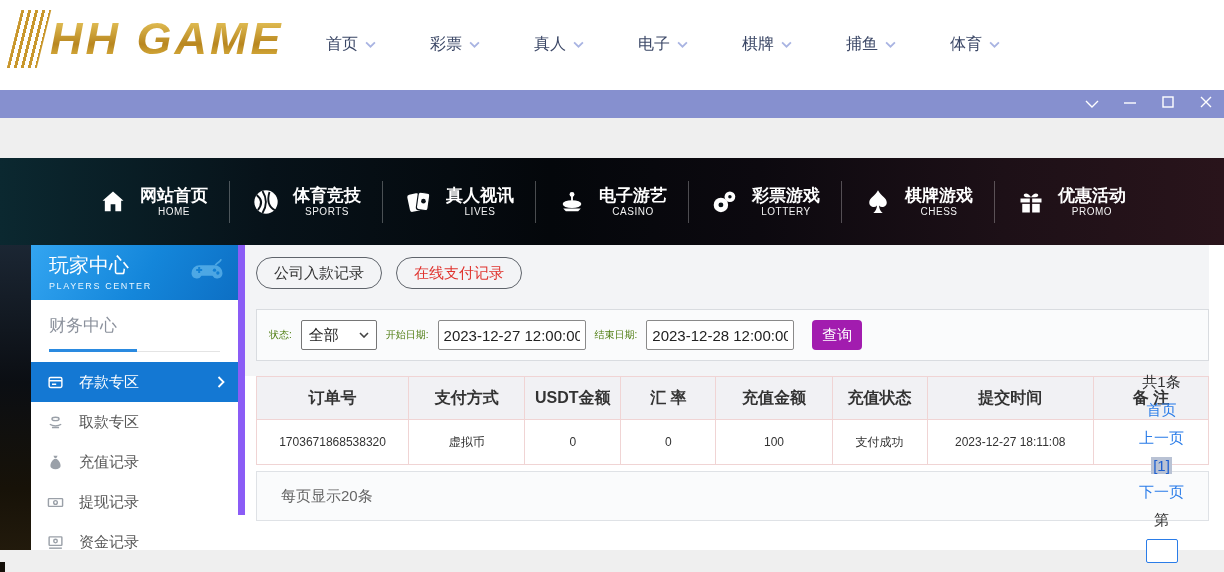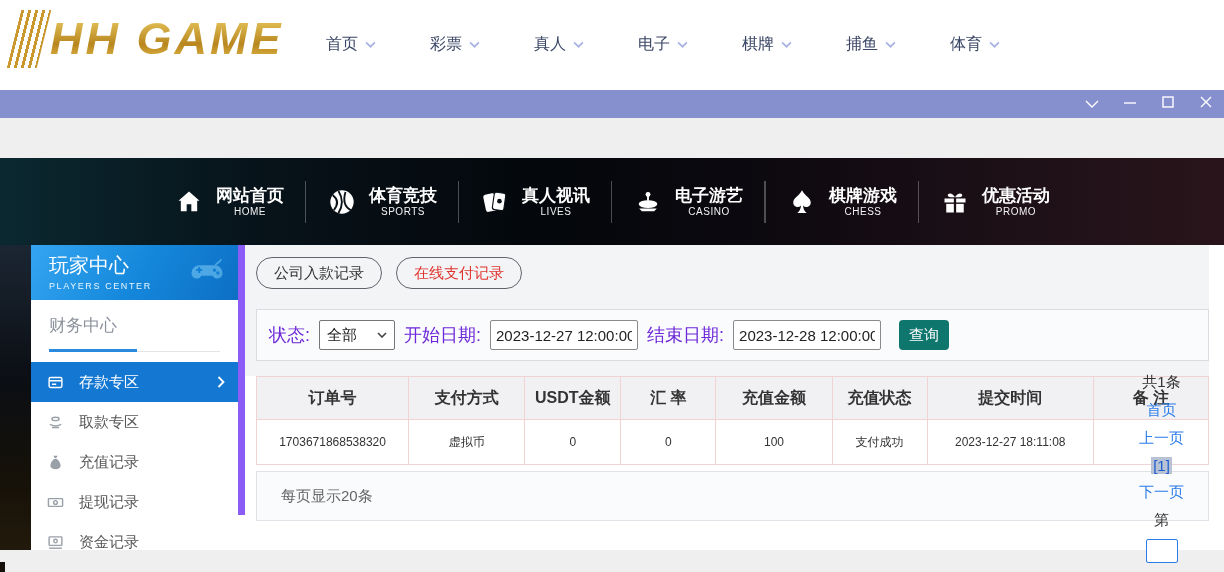--- a/index.html
+++ b/index.html
@@ -66,28 +66,28 @@
 
   
   .content{position:absolute;left:245px;top:245px;width:964px;height:305px;background:#fff;}
   .content-top-bg{position:absolute;left:0;top:0;width:964px;height:131px;background:#f3f4f6;}
   .tabs{position:absolute;left:11px;top:12px;display:flex;gap:14px;}
   .tab{height:30px;padding:0 17px;border:1px solid #5f646b;border-radius:16px;display:flex;
     align-items:center;font-size:15px;color:#333;background:transparent;cursor:pointer;}
   .tab.active{color:#e0342f;}
   .filter-bar{position:absolute;left:11px;top:64px;width:953px;height:52px;border:1px solid #d9dce0;
     background:#fafbfc;box-sizing:border-box;display:flex;align-items:center;padding:0 12px;gap:9px;}
-  .f-label{font-size:18px;color:#6d28d9;}
+  .f-label{font-size:10px;color:#4d7c0f;}
   .f-select{width:76px;height:30px;border:1px solid #767676;border-radius:2px;background:#fff;
     display:flex;align-items:center;justify-content:space-between;padding:0 7px;font-size:15px;color:#222;
     box-sizing:border-box;cursor:pointer;}
   .f-select .chev{color:#444;display:flex;}
   .date-input{width:148px;height:30px;border:1px solid #8a8a8a;border-radius:2px;background:#fff;
     font-size:15px;color:#222;padding:0 5px;box-sizing:border-box;font-family:"Liberation Sans",sans-serif;}
-  .search-btn{width:50px;height:30px;margin-left:9px;background:#0f766e;color:#fff;border:none;
+  .search-btn{width:50px;height:30px;margin-left:9px;background:#a21caf;color:#fff;border:none;
     border-radius:4px;font-size:15px;cursor:pointer;font-family:"Liberation Sans",sans-serif;}
 
   .data-table{position:absolute;left:11px;top:131px;width:953px;border-collapse:collapse;table-layout:fixed;}
   .data-table th{height:40px;background:#f1f1f4;border:1px solid #f0d4d4;font-size:16px;color:#333;
     font-weight:bold;text-align:center;}
   .data-table td{height:44px;background:#fff;border:1px solid #f0d4d4;font-size:12px;color:#333;
     text-align:center;overflow:hidden;white-space:nowrap;padding:0 1px;}
 
   .pagination{position:absolute;left:11px;top:226px;width:953px;height:50px;border:1px solid #dfe2e6;
     background:#fafbfc;box-sizing:border-box;display:flex;align-items:center;justify-content:space-between;
@@ -242,20 +242,34 @@
             <ellipse cx="12" cy="13.8" rx="8" ry="3.4"></ellipse>
             <path d="M4.5 17.5 h15 l-2.2 2.5 H6.7 Z"></path>
           </svg>
         </span>
       <span class="mn-text">
         <div class="mn-zh">电子游艺</div>
         <div class="mn-en">CASINO</div>
       </span>
     </div>
     <div class="mn-divider"></div>
+    <div class="mn-item">
+      <span class="mn-icon">
+          <svg width="28" height="28" viewBox="0 0 24 24" fill="currentColor">
+            <circle cx="16.2" cy="7.5" r="4.6"></circle>
+            <circle cx="8.5" cy="14.5" r="6.2"></circle>
+            <circle cx="16.2" cy="7.5" r="1.5" fill="#0a1117"></circle>
+            <circle cx="8.5" cy="14.5" r="2.1" fill="#0a1117"></circle>
+          </svg>
+        </span>
+      <span class="mn-text">
+        <div class="mn-zh">彩票游戏</div>
+        <div class="mn-en">LOTTERY</div>
+      </span>
+    </div>
     <div class="mn-divider"></div>
     <div class="mn-item">
       <span class="mn-icon">
           <svg width="28" height="28" viewBox="0 0 24 24" fill="currentColor">
             <path d="M12 2 C9 7.5 4.5 8.5 4.5 12.5 a3.8 3.8 0 0 0 6.6 2.6 C11 18 10 20 8 21.5 h8 C14 20 13 18 12.9 15.1 A3.8 3.8 0 0 0 19.5 12.5 C19.5 8.5 15 7.5 12 2 Z"></path>
           </svg>
         </span>
       <span class="mn-text">
         <div class="mn-zh">棋牌游戏</div>
         <div class="mn-en">CHESS</div>

